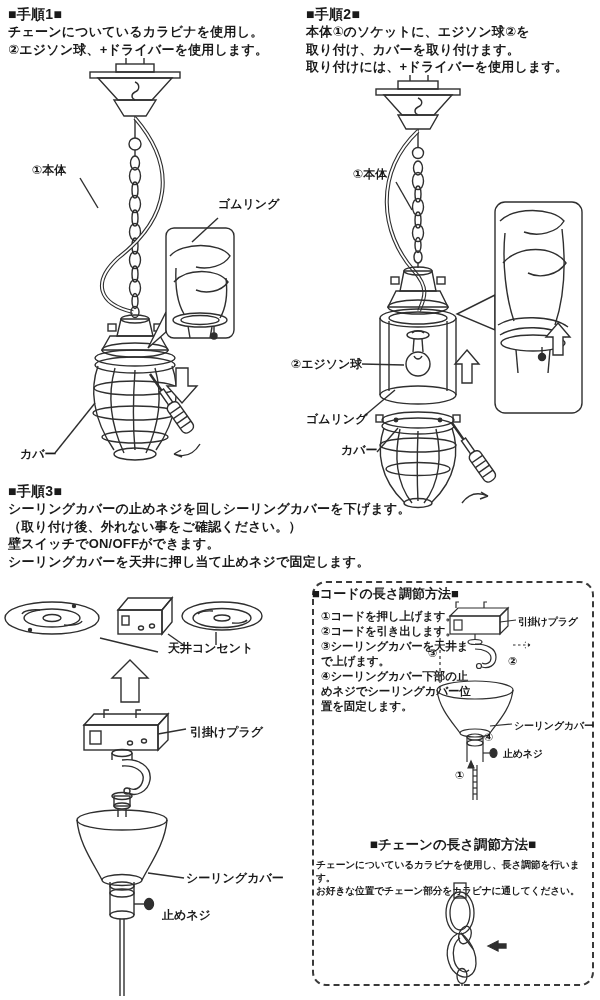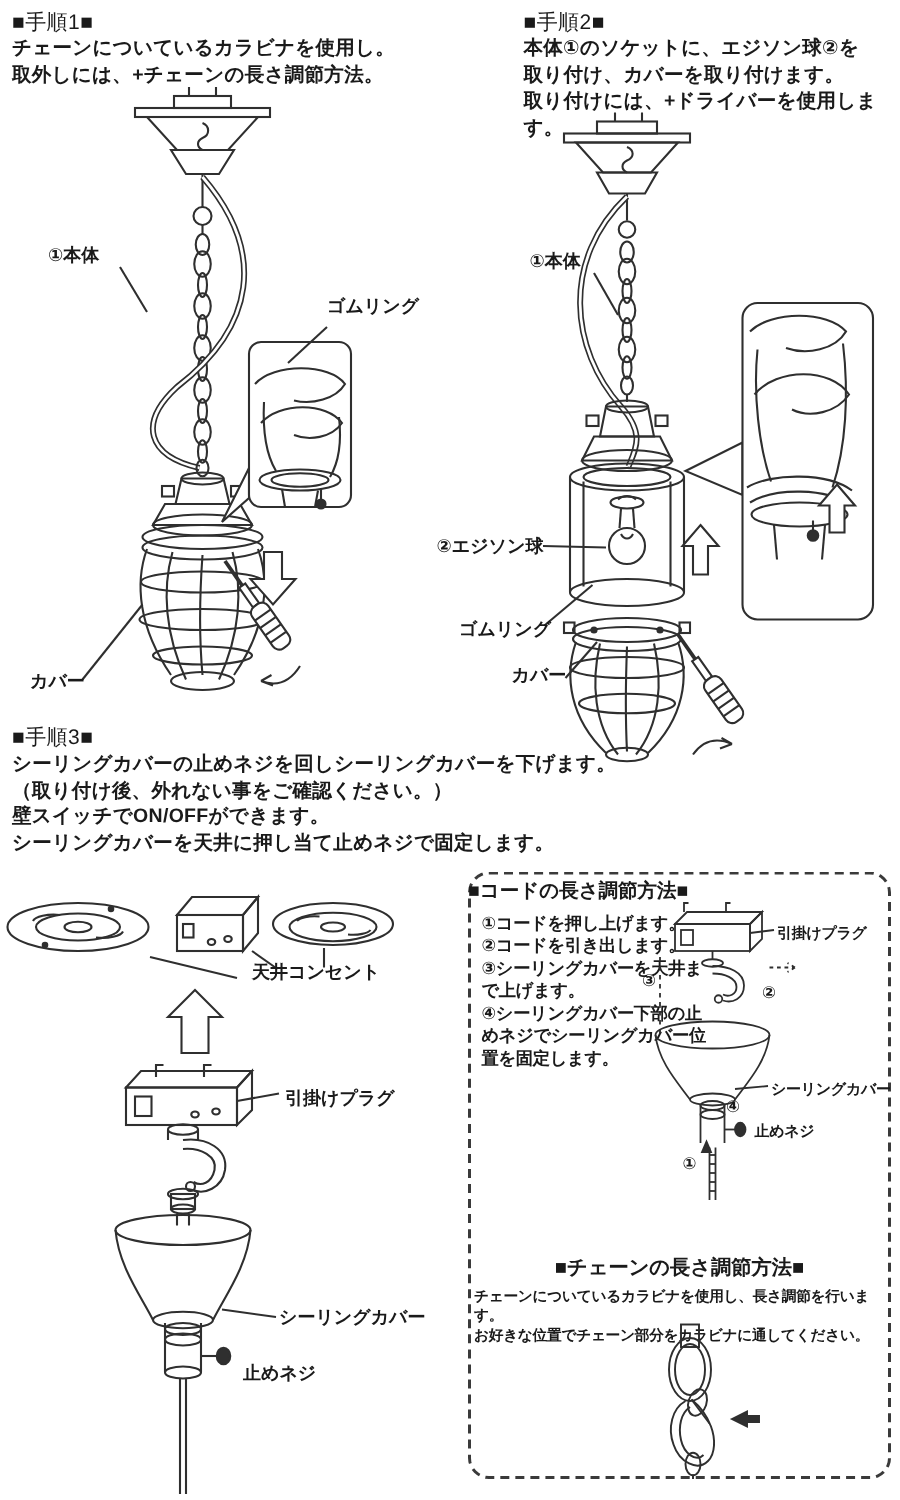--- a/index.html
+++ b/index.html
@@ -1,18 +1,18 @@
 <!DOCTYPE html>
 <html><head>
 <meta charset="utf-8">
 <style>
   html,body{margin:0;padding:0;background:#fff;}
   .page{position:relative;width:600px;height:1000px;background:#fff;overflow:hidden;
         font-family:"Liberation Sans","DejaVu Sans",sans-serif;color:#1a1a1a;}
-  .h{font-size:14px;font-weight:normal;letter-spacing:.3px;line-height:18px;}
+  .h{font-size:14px;font-weight:bold;letter-spacing:.3px;line-height:18px;}
   .t{font-size:13px;font-weight:bold;line-height:17.5px;letter-spacing:.2px;}
   .blk{position:absolute;}
   .lbl{position:absolute;font-size:12px;font-weight:bold;white-space:nowrap;}
   .lbl-sm{position:absolute;font-size:10px;font-weight:bold;white-space:nowrap;letter-spacing:-.2px;}
   .marker{position:absolute;font-size:11px;font-weight:bold;}
   svg{position:absolute;overflow:visible;}
   .dashbox{position:absolute;left:312px;top:581px;width:282px;height:405px;
            border:2px dashed #3a3a3a;border-radius:14px;box-sizing:border-box;}
   .boxtitle{position:absolute;left:312px;top:585px;width:282px;text-align:left;
             font-size:13px;font-weight:bold;}
@@ -26,24 +26,24 @@
              font-weight:bold;line-height:13px;letter-spacing:-.2px;}
 </style>
 </head>
 <body>
 
 <div class="page">
 
   <div class="blk" style="left:8px;top:5px;">
     <div class="h">■手順1■</div>
     <div class="t">チェーンについているカラビナを使用し。</div>
-    <div class="t">取外しには、+チェーンの長さ調節方法。</div>
+    <div class="t">②エジソン球、+ドライバーを使用します。</div>
   </div>
 
-  <div class="blk" style="left:306px;top:5px;margin-left:43px;">
+  <div class="blk" style="left:306px;top:5px;">
     <div class="h">■手順2■</div>
     <div class="t">本体①のソケットに、エジソン球②を</div>
     <div class="t">取り付け、カバーを取り付けます。</div>
     <div class="t">取り付けには、+ドライバーを使用します。</div>
   </div>
 
   <svg style="left:0;top:56px;" width="300" height="430" viewBox="0 0 300 430">
     <g stroke="#2f2f2f" stroke-width="1.4" fill="none">
       <g>
         <line x1="126" y1="2" x2="126" y2="8"></line>

